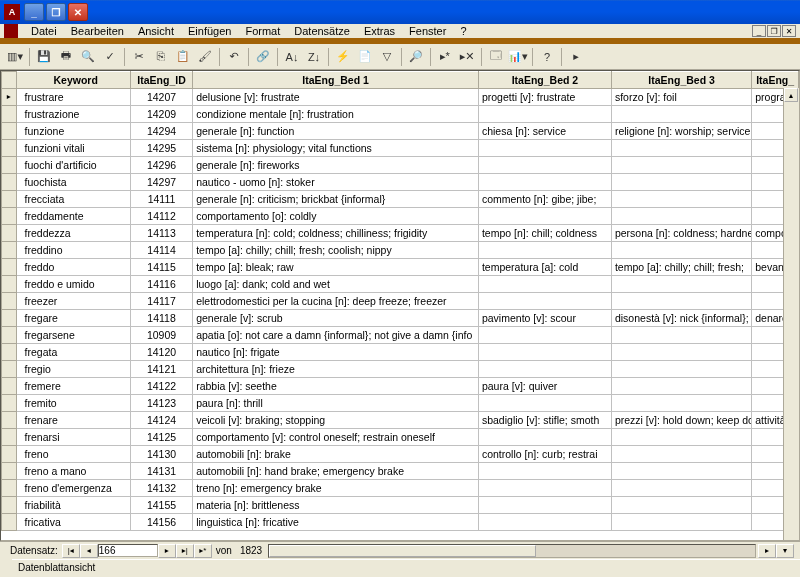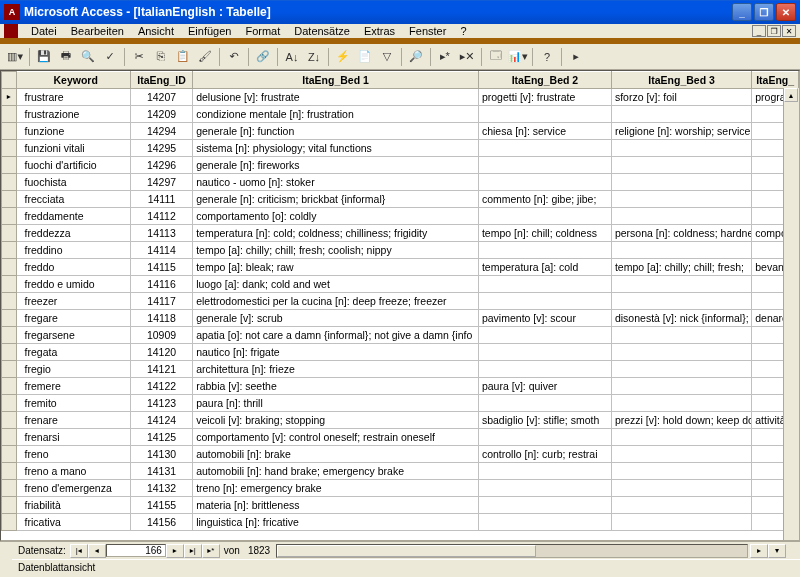--- a/index.html
+++ b/index.html
@@ -165,38 +165,37 @@
   justify-content: center;
   cursor: pointer;
 }
 .recordnav {
   height: 18px;
   background: #ece9d8;
   border-top: 1px solid #aca899;
   display: flex;
   align-items: center;
   font-size: 10px;
-  padding: 0 14px;
+  padding: 0 6px;
 }
 .recordnav .label { padding: 0 4px; }
 .navbtn {
   width: 18px; height: 14px;
   border: 1px outset #fff;
   background: #ece9d8;
   display: flex;
   align-items: center;
   justify-content: center;
   cursor: pointer;
   font-size: 8px;
 }
 .rec-input {
   width: 60px;
   height: 13px;
   font-size: 10px;
-  text-align: right;
   padding-right: 3px;
   border: 1px inset #aca899;
   background: white;
 }
 .hscroll-track {
   flex: 1;
   height: 14px;
   background: #ddd8c8;
   border: 1px inset #aca899;
   margin: 0 2px;
@@ -217,21 +216,20 @@
   padding: 2px 6px;
   font-size: 10px;
   margin-left: 12px;
 }
 </style>
 </head>
 <body>
 
 <div class="titlebar">
   <span class="app-icon">A</span>
-  <span class="title-text">Microsoft Access - [ItalianEnglish : Tabelle]</span>
   <div class="winbtns">
     <div class="winbtn">_</div>
     <div class="winbtn">❐</div>
     <div class="winbtn close">✕</div>
   </div>
 </div>
 
 <div class="menubar">
   <span class="app-icon-small"></span>
   <span class="menu-item">Datei</span>

